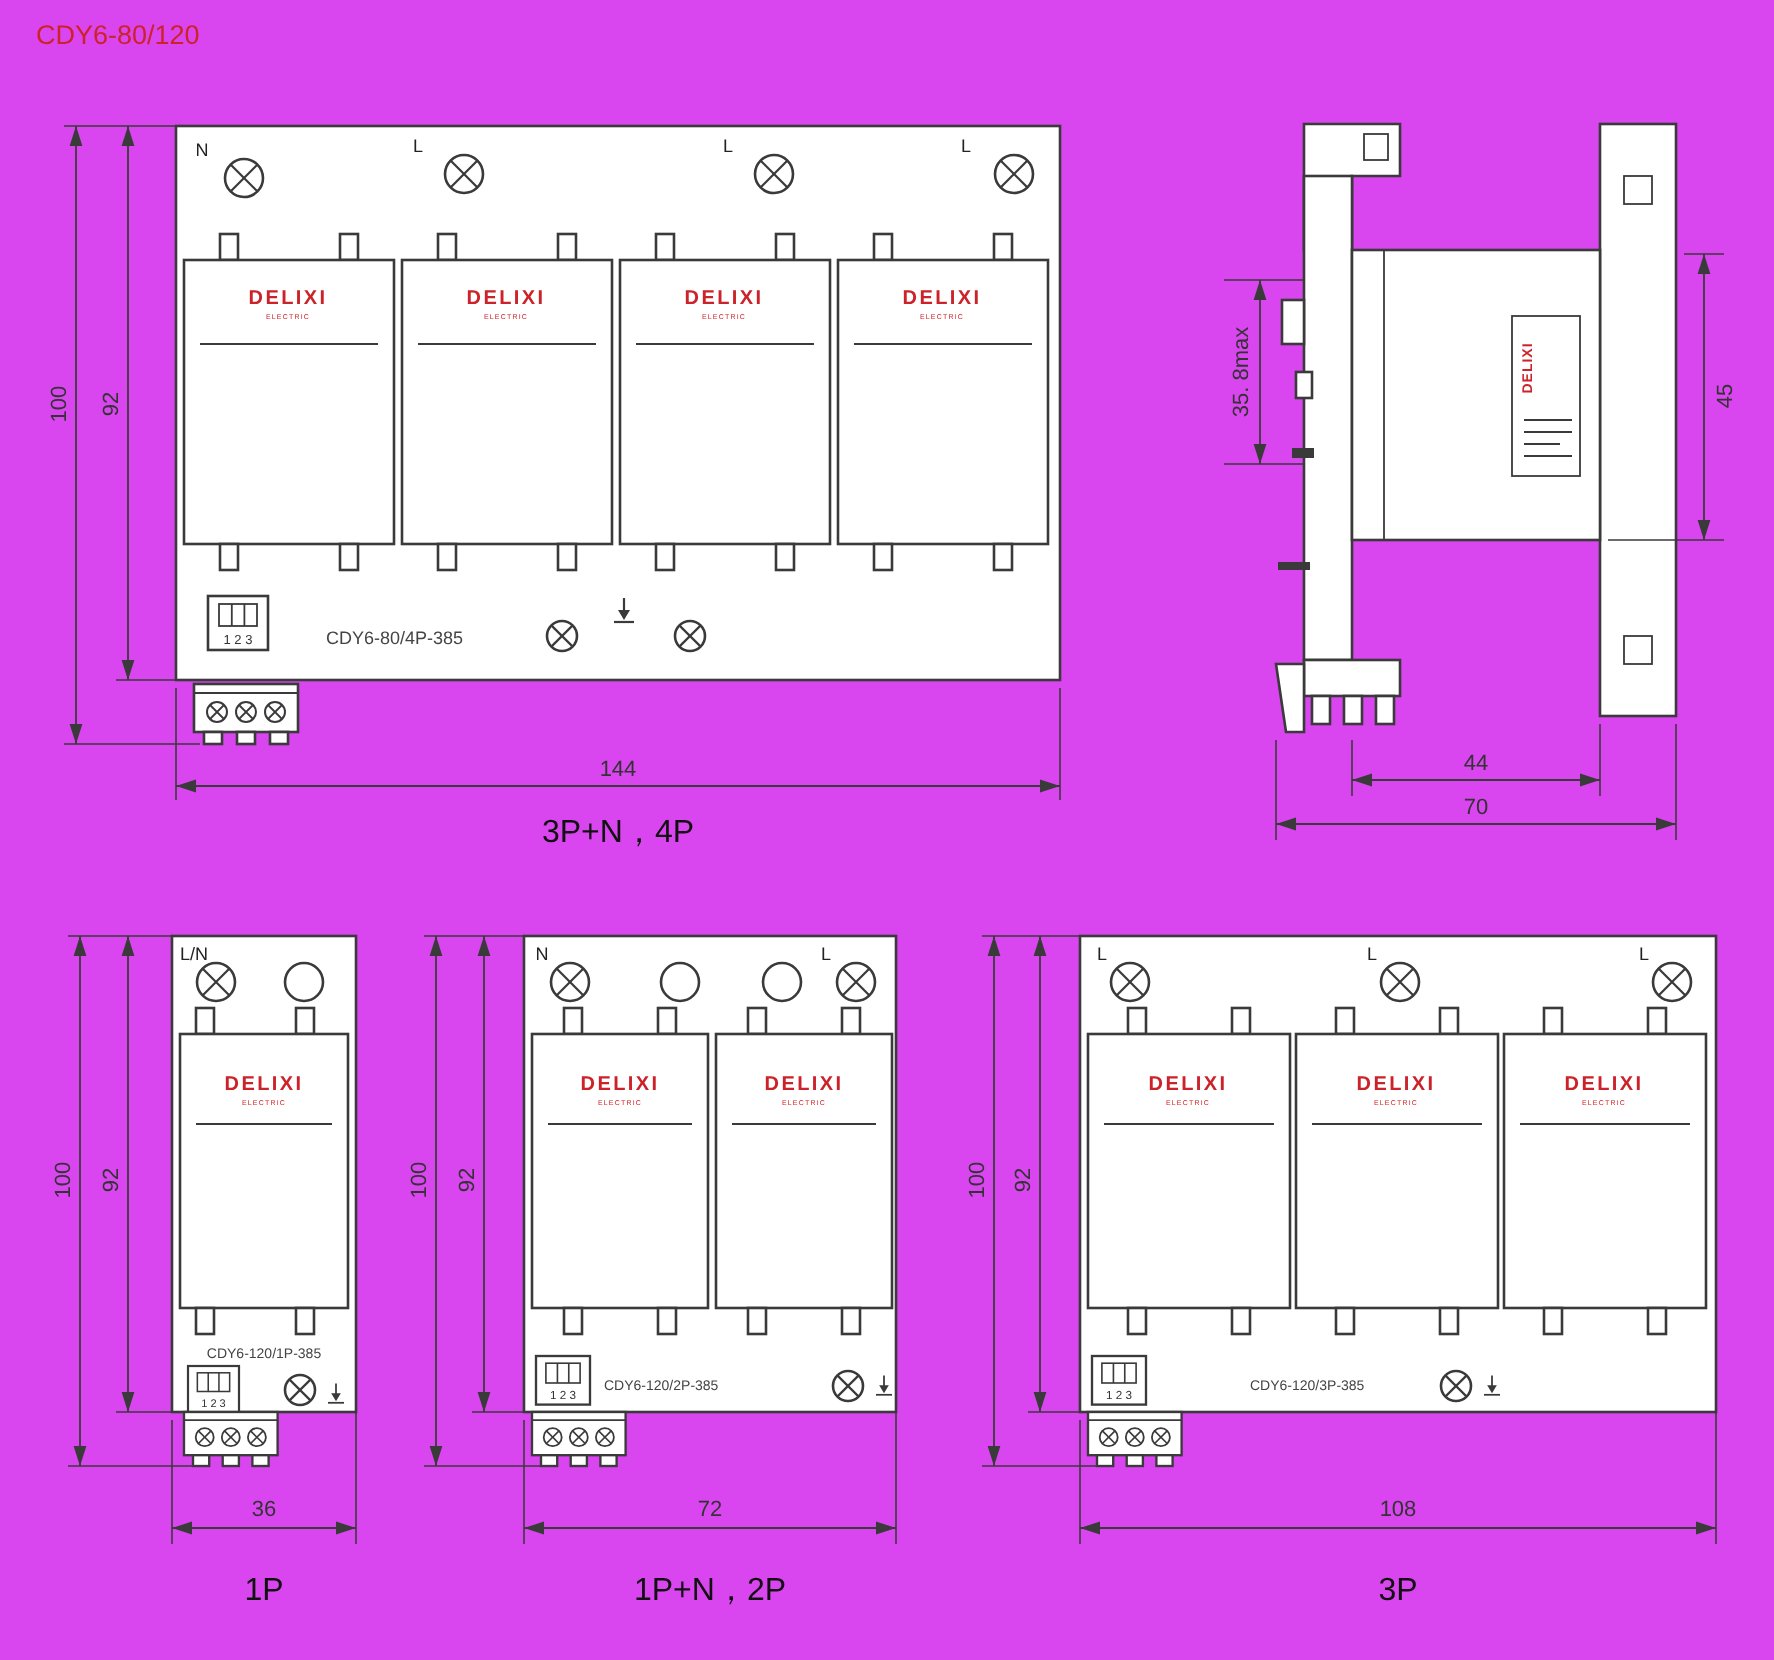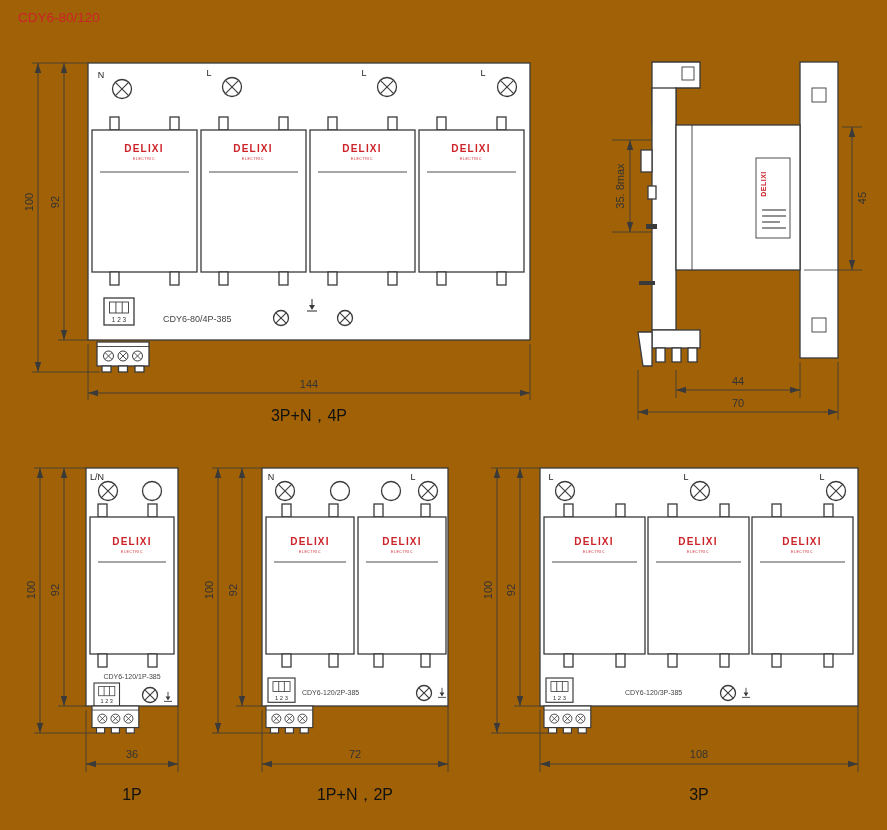--- a/index.html
+++ b/index.html
@@ -1,16 +1,16 @@
 <!DOCTYPE html>
 <html><head>
 <meta charset="utf-8">
 <style>
   html,body{margin:0;padding:0;background:#fff;}
-  .page{width:887px;height:830px;position:relative;background:#a16207;overflow:hidden;}
+  .page{width:887px;height:830px;position:relative;background:#d946ef;overflow:hidden;}
   svg{display:block;}
   text{font-family:"Liberation Sans","DejaVu Sans",sans-serif;fill:#333;}
   .ln{fill:#fff;stroke:#3a3a3a;stroke-width:1.3;stroke-linejoin:miter;}
   .lnq{fill:none;stroke:#3a3a3a;stroke-width:0.9;}
   .lnt{stroke:#3a3a3a;stroke-width:1.1;}
   .ext{stroke:#3a3a3a;stroke-width:0.8;}
   .dim{stroke:#3a3a3a;stroke-width:0.9;fill:none;}
   .num{font-size:11px;fill:#333;}
   .lbl{font-size:9px;fill:#222;}
   .brand{fill:#cc2229;font-weight:bold;font-size:10px;letter-spacing:1.2px;}

